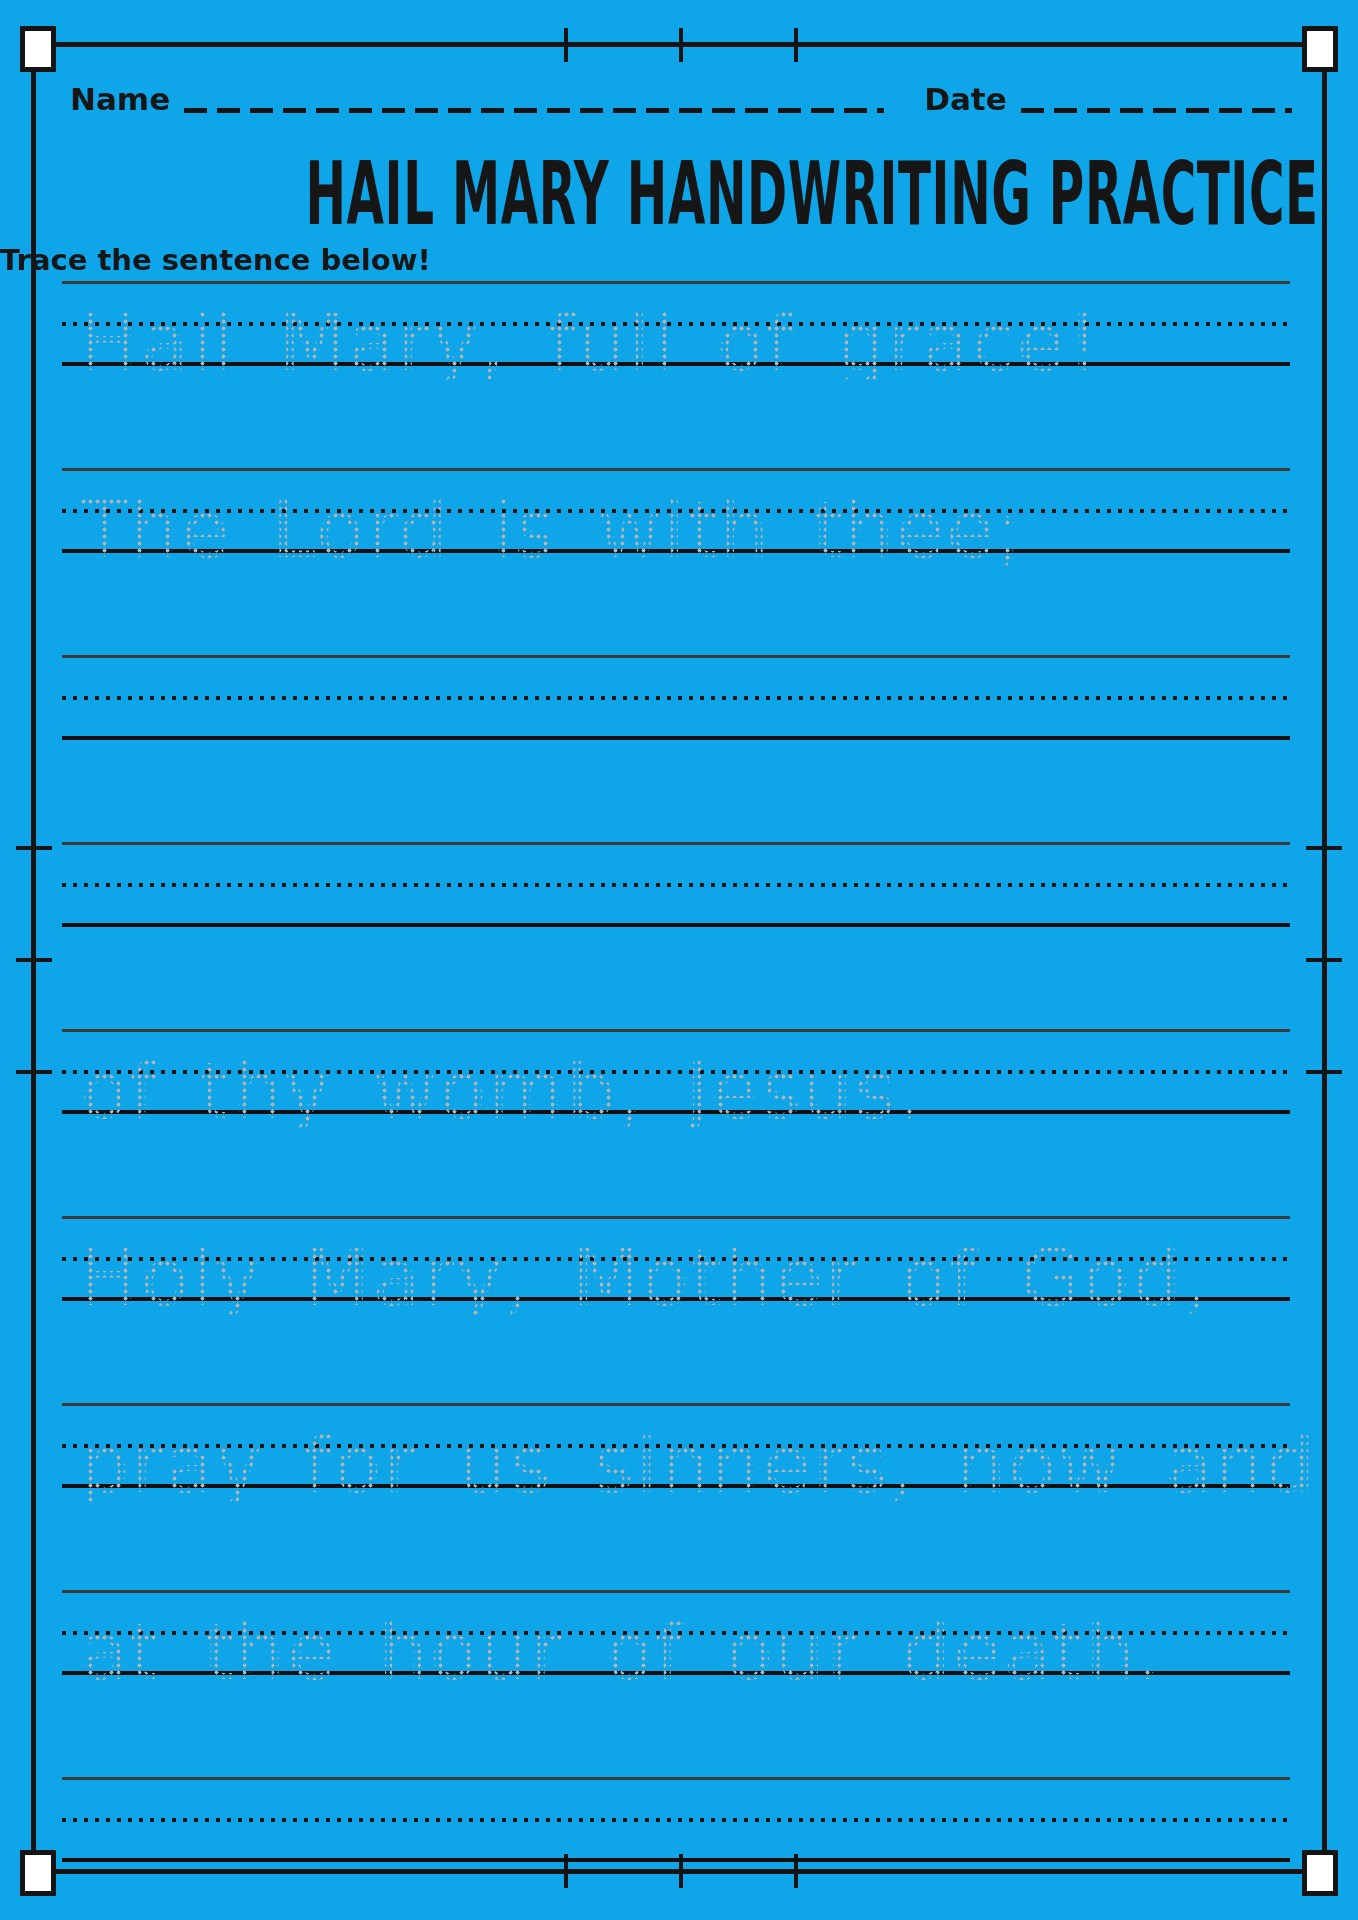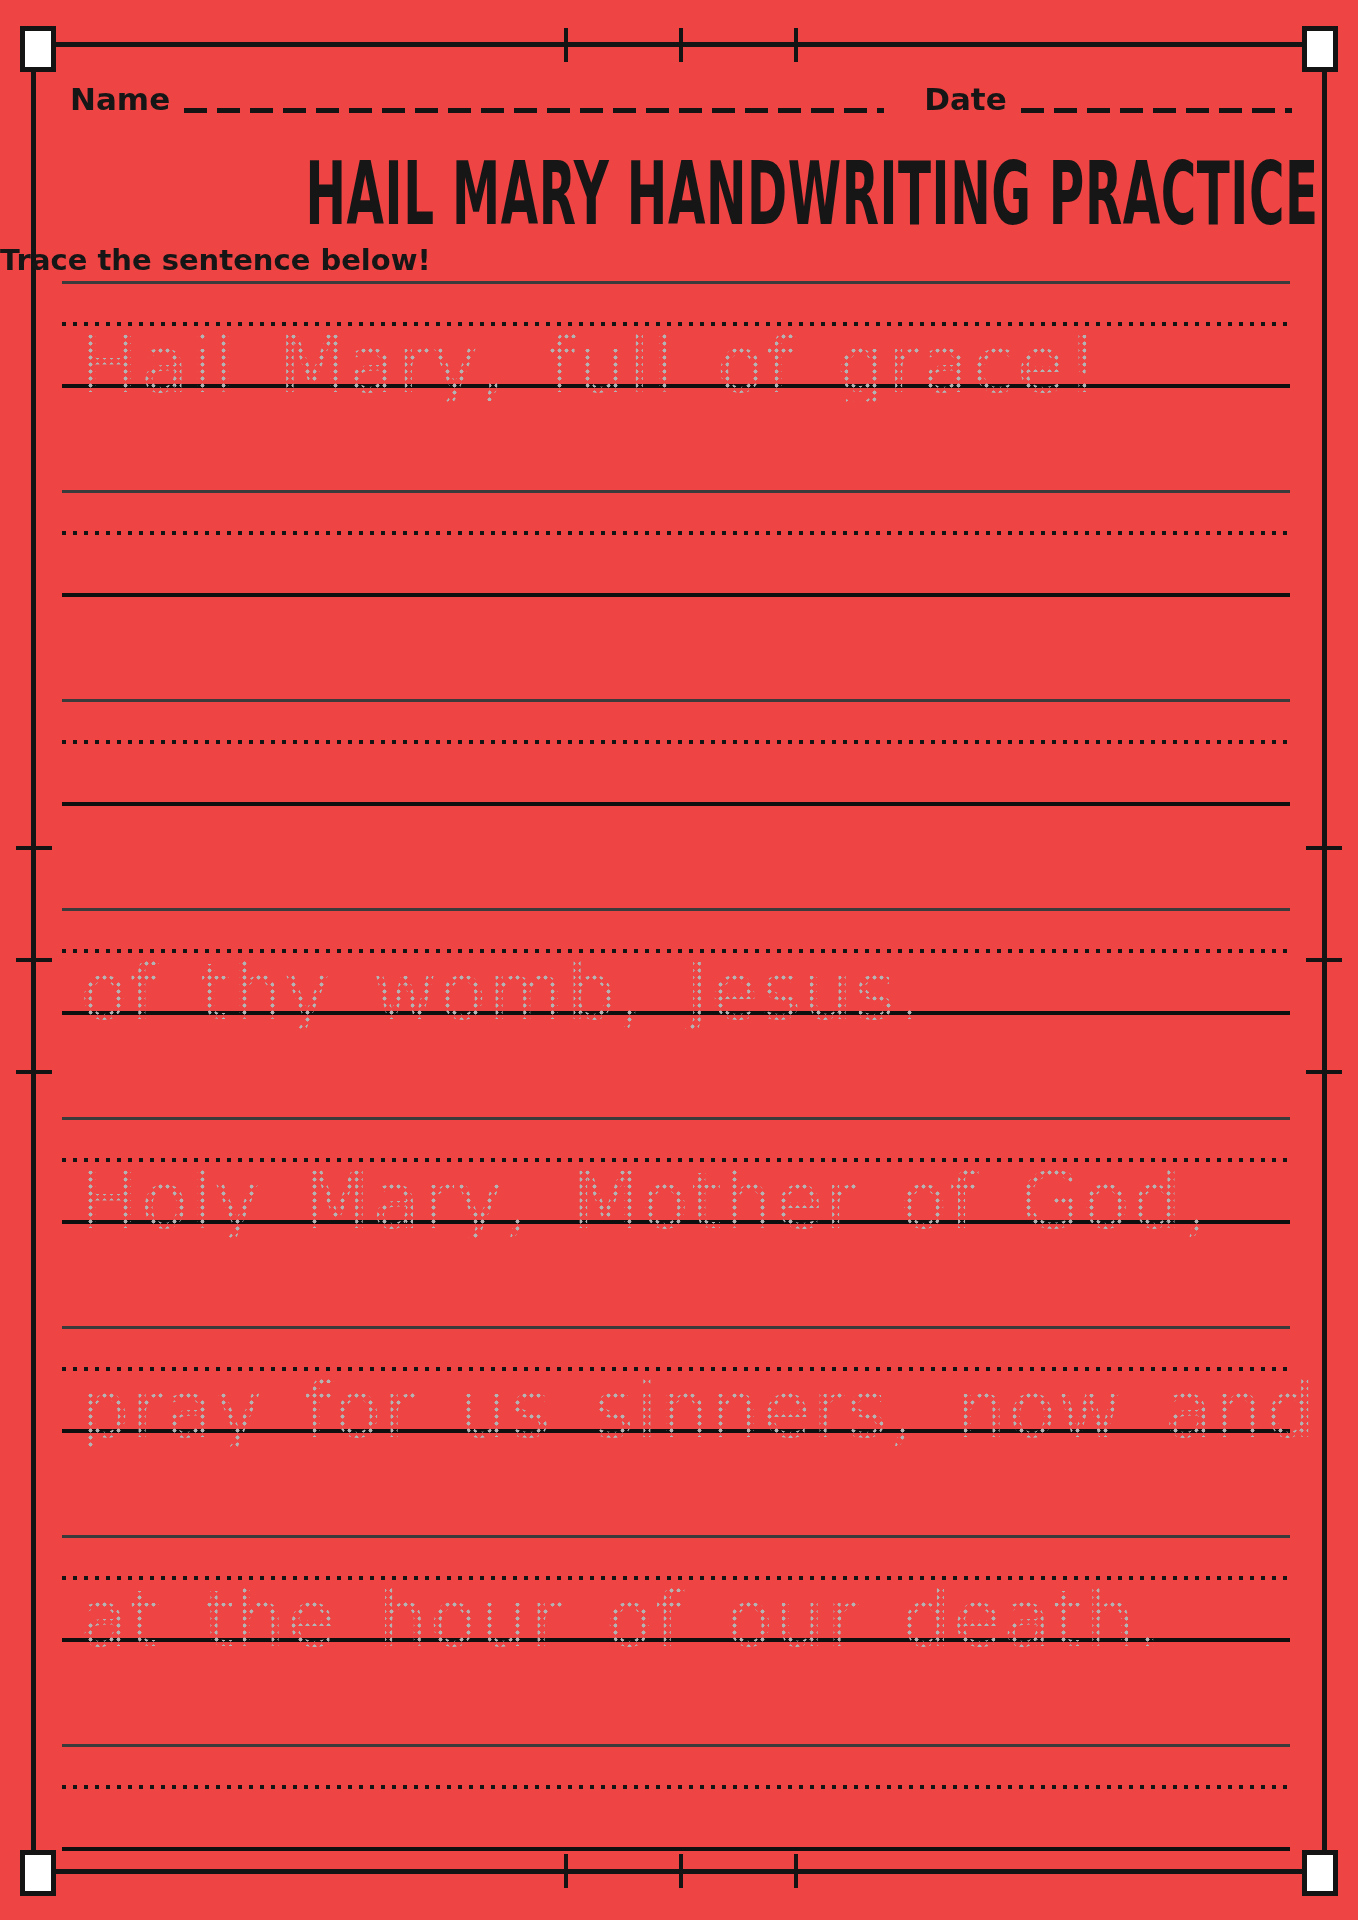--- a/index.html
+++ b/index.html
@@ -1,19 +1,19 @@
 <!DOCTYPE html>
 <html><head>
 <meta charset="utf-8">
 <style>
   html,body{margin:0;padding:0;background:#ffffff;}
   .page{
     position:relative;
     width:1358px;height:1920px;
-    background:#ef4444;
+    background:#0ea5e9;
     overflow:hidden;
     font-family:"DejaVu Sans",sans-serif;
     color:#161616;
   }
 
   
   .frame-line{position:absolute;background:#141414;}
   .corner-box{
     position:absolute;width:26px;height:36px;
     border:5px solid #141414;background:#ffffff;box-sizing:content-box;
@@ -41,21 +41,21 @@
     letter-spacing:1px;white-space:nowrap;
     transform:scaleX(0.55);transform-origin:center top;
   }
   .subtitle{
     position:absolute;left:0;top:243px;width:1358px;
     text-align:left;font-size:29px;font-weight:bold;
   }
 
   
   .rows{position:absolute;left:62px;top:281px;width:1228px;}
-  .guide-row{position:relative;height:107px;margin-bottom:102px;}
+  .guide-row{position:relative;height:85px;margin-bottom:102px;}
   .rule-top{position:absolute;top:0;left:0;right:0;height:2.5px;background:#3b3b3b;}
   .rule-mid{
     position:absolute;top:41px;left:0;right:0;height:3.5px;
     background:repeating-linear-gradient(90deg,#141414 0 4px,transparent 4px 11px);
   }
   .rule-bottom{position:absolute;bottom:0;left:0;right:0;height:4px;background:#0f0f0f;}
 
   .trace-text{
     position:absolute;left:18px;bottom:-16px;
     font-size:78px;line-height:1;letter-spacing:2px;word-spacing:14px;
@@ -114,20 +114,26 @@
 
   <div class="rows">
 
     <div class="guide-row">
       <div class="rule-top"></div>
       <div class="rule-mid"></div>
       <div class="rule-bottom"></div>
       <span class="trace-text">Hail Mary, full of grace!</span>
     </div>
 
+    <div class="guide-row">
+      <div class="rule-top"></div>
+      <div class="rule-mid"></div>
+      <div class="rule-bottom"></div>
+      <span class="trace-text">The Lord is with thee;</span>
+    </div>
 
     <div class="guide-row">
       <div class="rule-top"></div>
       <div class="rule-mid"></div>
       <div class="rule-bottom"></div>
     </div>
 
     <div class="guide-row">
       <div class="rule-top"></div>
       <div class="rule-mid"></div>

